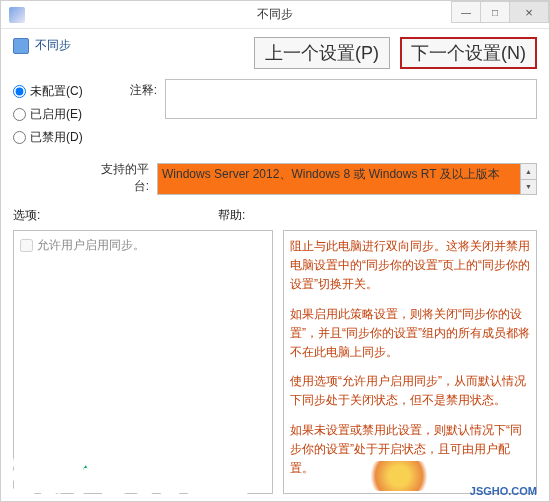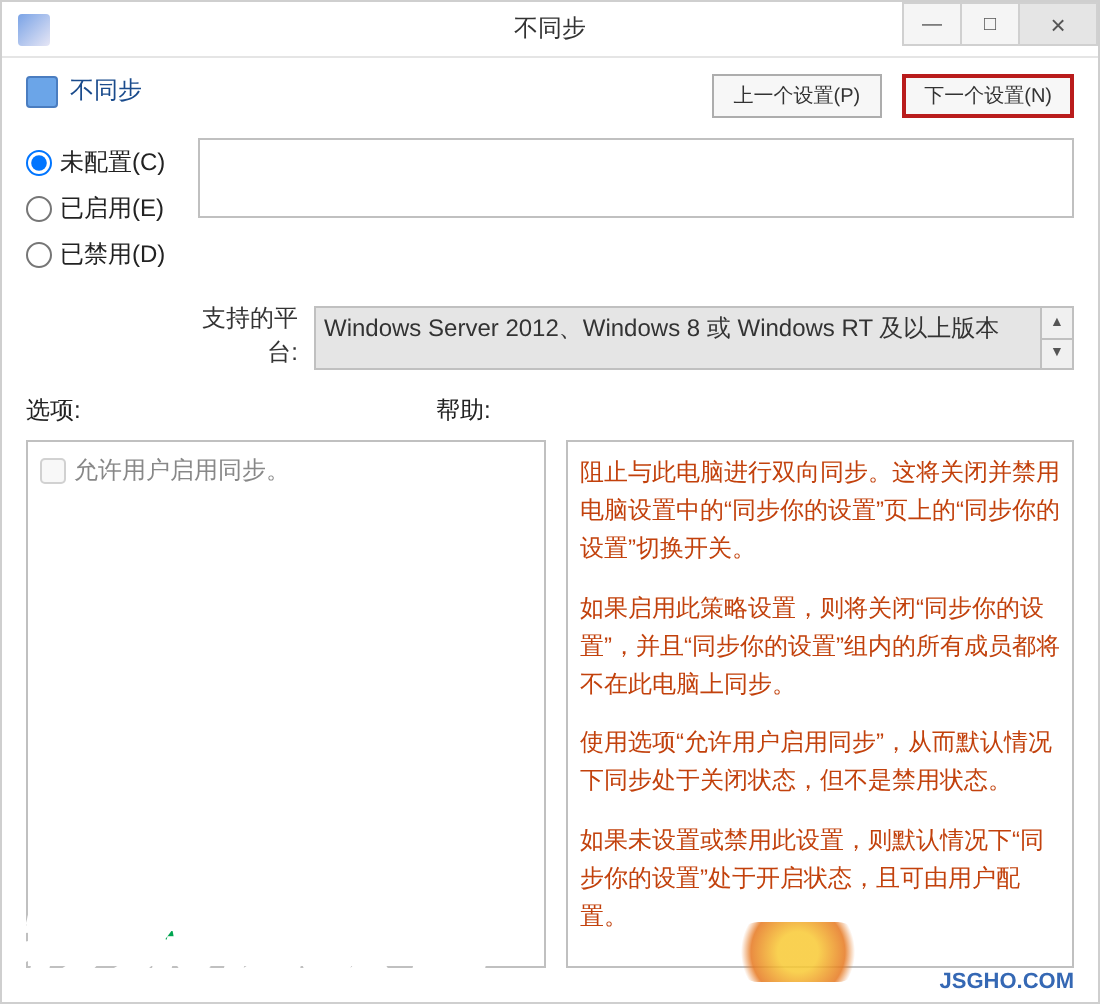--- a/index.html
+++ b/index.html
@@ -70,21 +70,21 @@
     border: 1px solid #4a7dc0;
     border-radius: 2px;
   }
   .nav-buttons {
     margin-left: auto;
     display: flex;
     gap: 10px;
   }
   .nav-btn {
     padding: 3px 10px;
-    font-size: 10px;
+    font-size: 18px;
     border: 1px solid #adadad;
     background: #f7f7f7;
     color: #333;
     font-family: inherit;
   }
   .nav-btn.active {
     border: 2px solid #b91c1c;
     padding: 2px 9px;
   }
   .config-row {
@@ -125,21 +125,21 @@
   .comment-box { height: 40px; }
   .platform-row {
     display: flex;
     padding: 4px 12px 8px 90px;
     gap: 8px;
     align-items: flex-end;
   }
   .platform-box {
     flex: 1;
     border: 1px solid #c0c0c0;
-    background: #e5e5e5;
+    background: #f97316;
     padding: 2px 4px;
     height: 32px;
     position: relative;
     color: #333;
   }
   .spin {
     position: absolute;
     right: 0; top: 0;
     width: 16px;
     height: 100%;
@@ -252,20 +252,21 @@
     </label>
     <label class="radio-opt">
       <input type="radio" name="cfg" style="">
       <span>已启用(E)</span>
     </label>
     <label class="radio-opt">
       <input type="radio" name="cfg" style="">
       <span>已禁用(D)</span>
     </label>
   </div>
+  <div class="field-label">注释:</div>
   <div class="field-input-wrap">
     <textarea class="textish comment-box" style=""></textarea>
   </div>
 </div>
 
 <div class="platform-row">
   <div class="field-label" style="width:58px;">支持的平台:</div>
   <div class="platform-box">
     <span>Windows Server 2012、Windows 8 或 Windows RT 及以上版本</span>
     <div class="spin">

